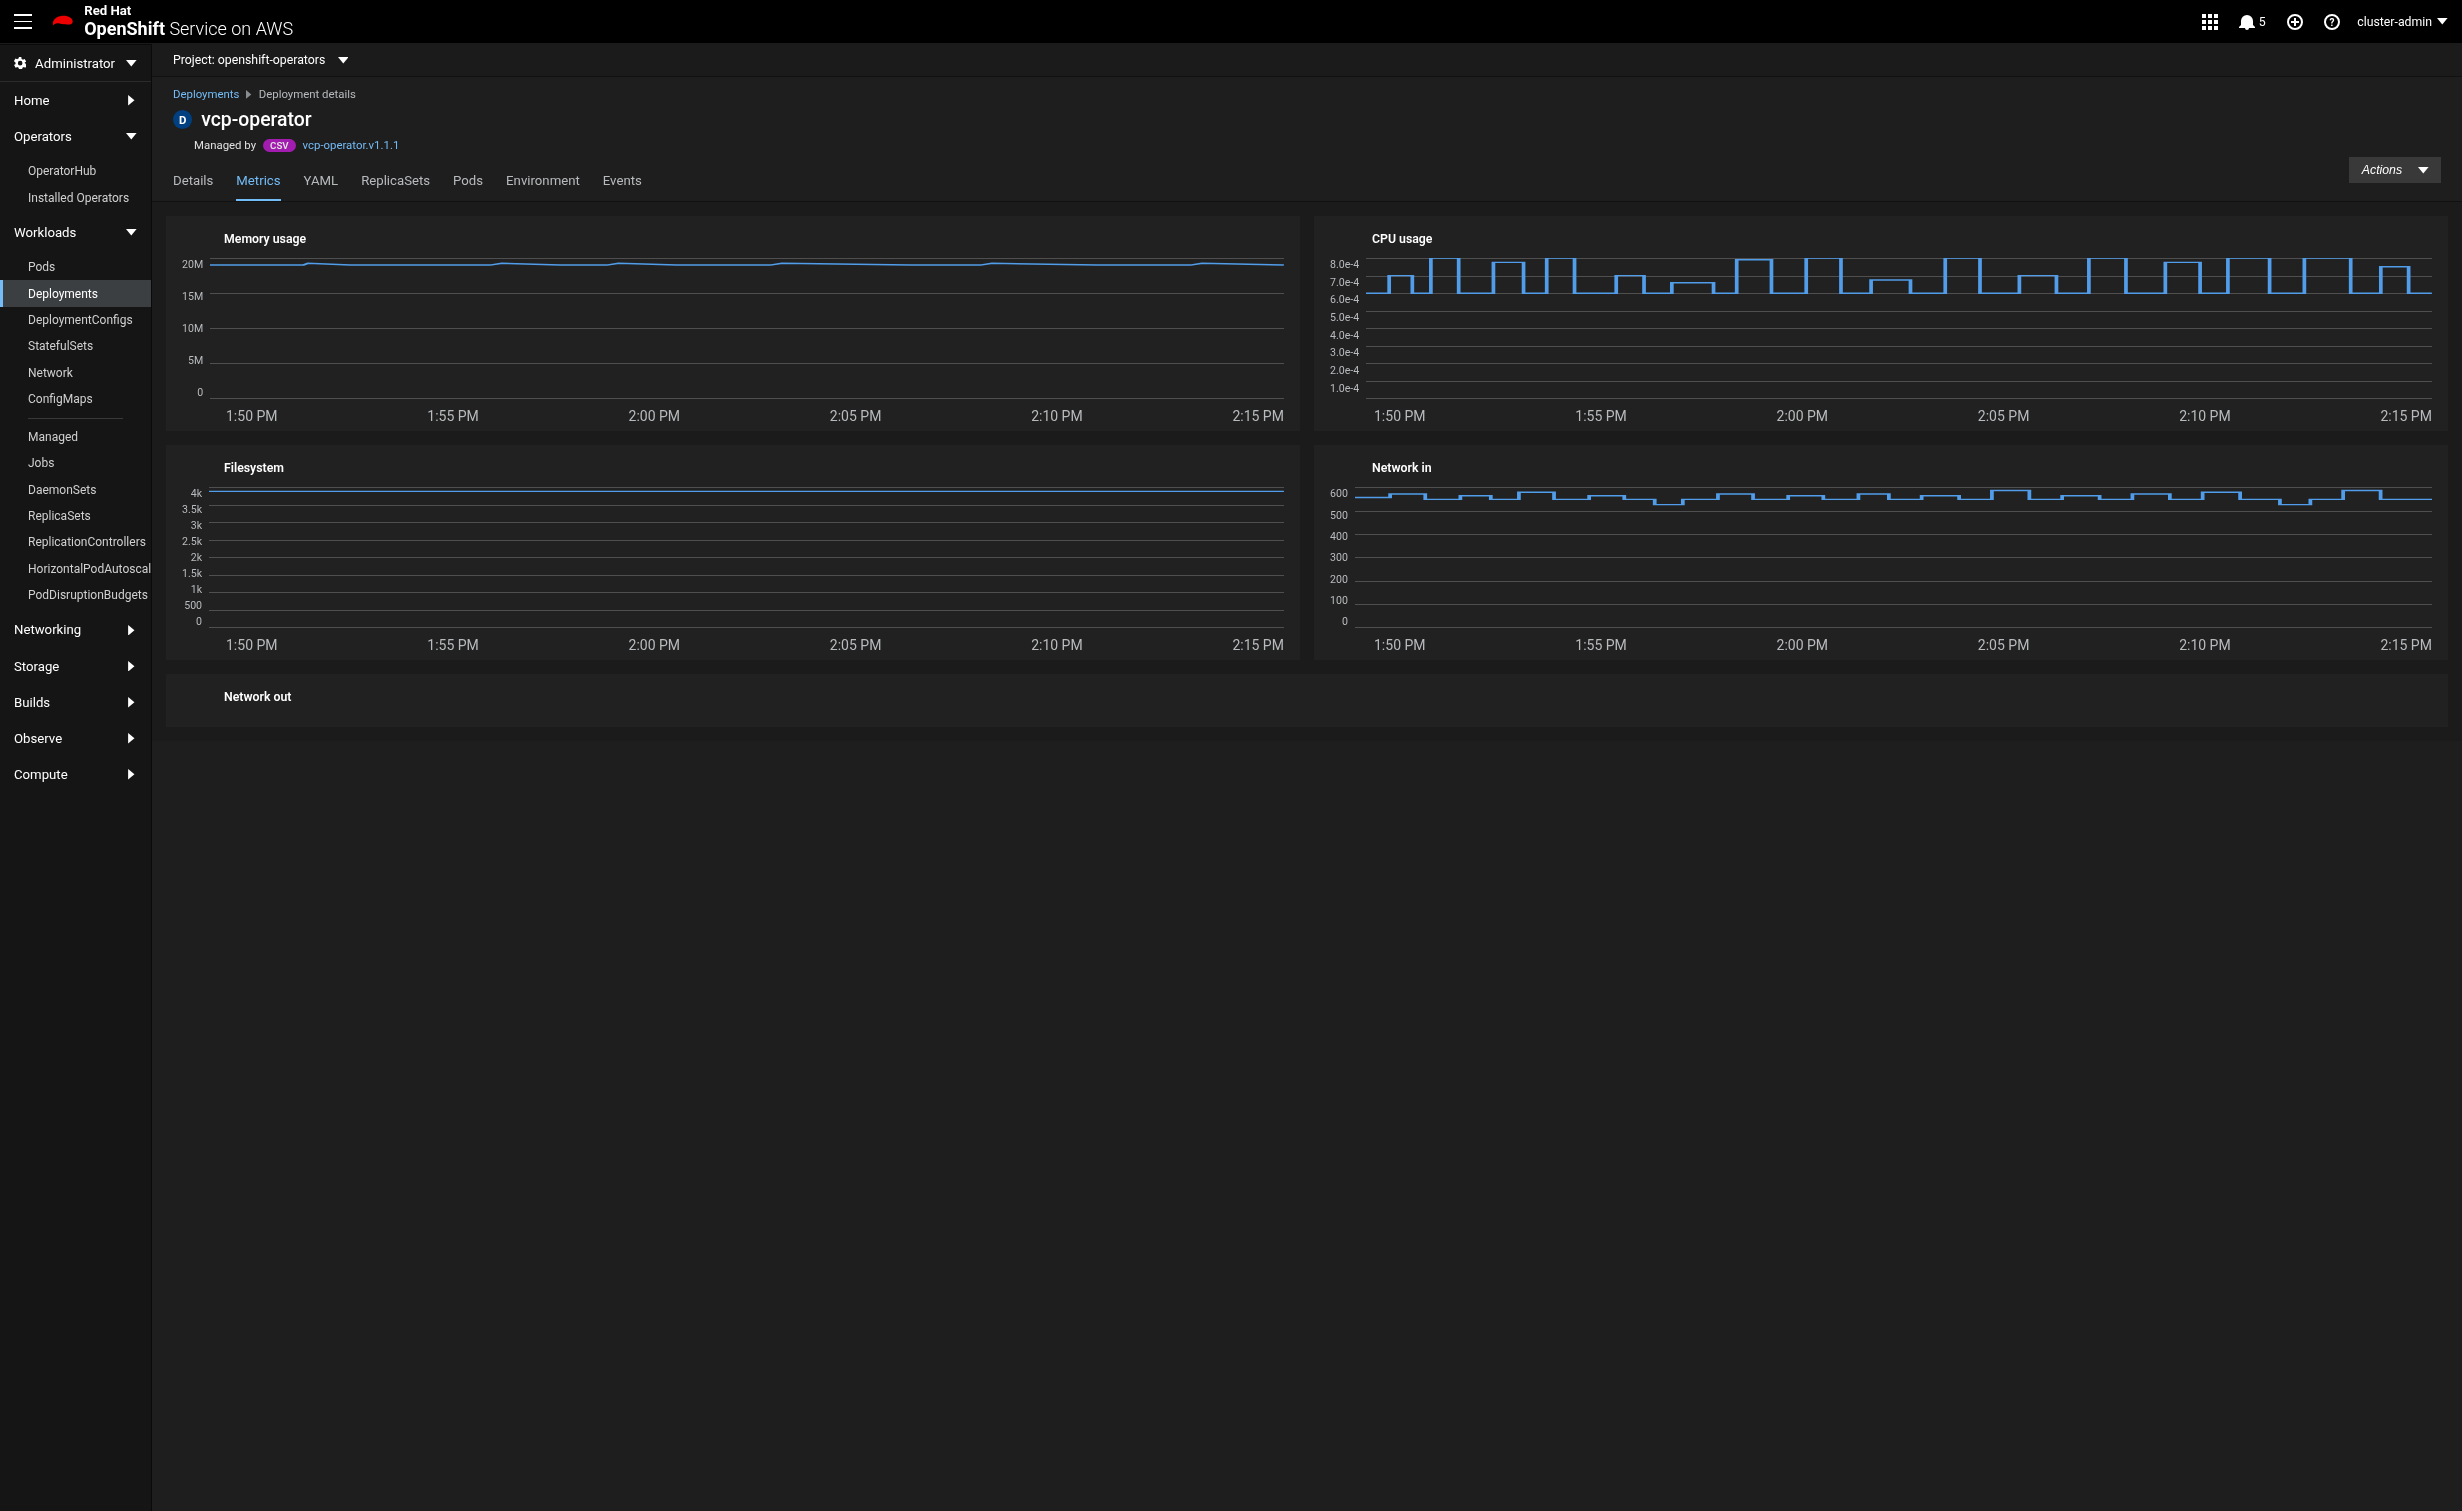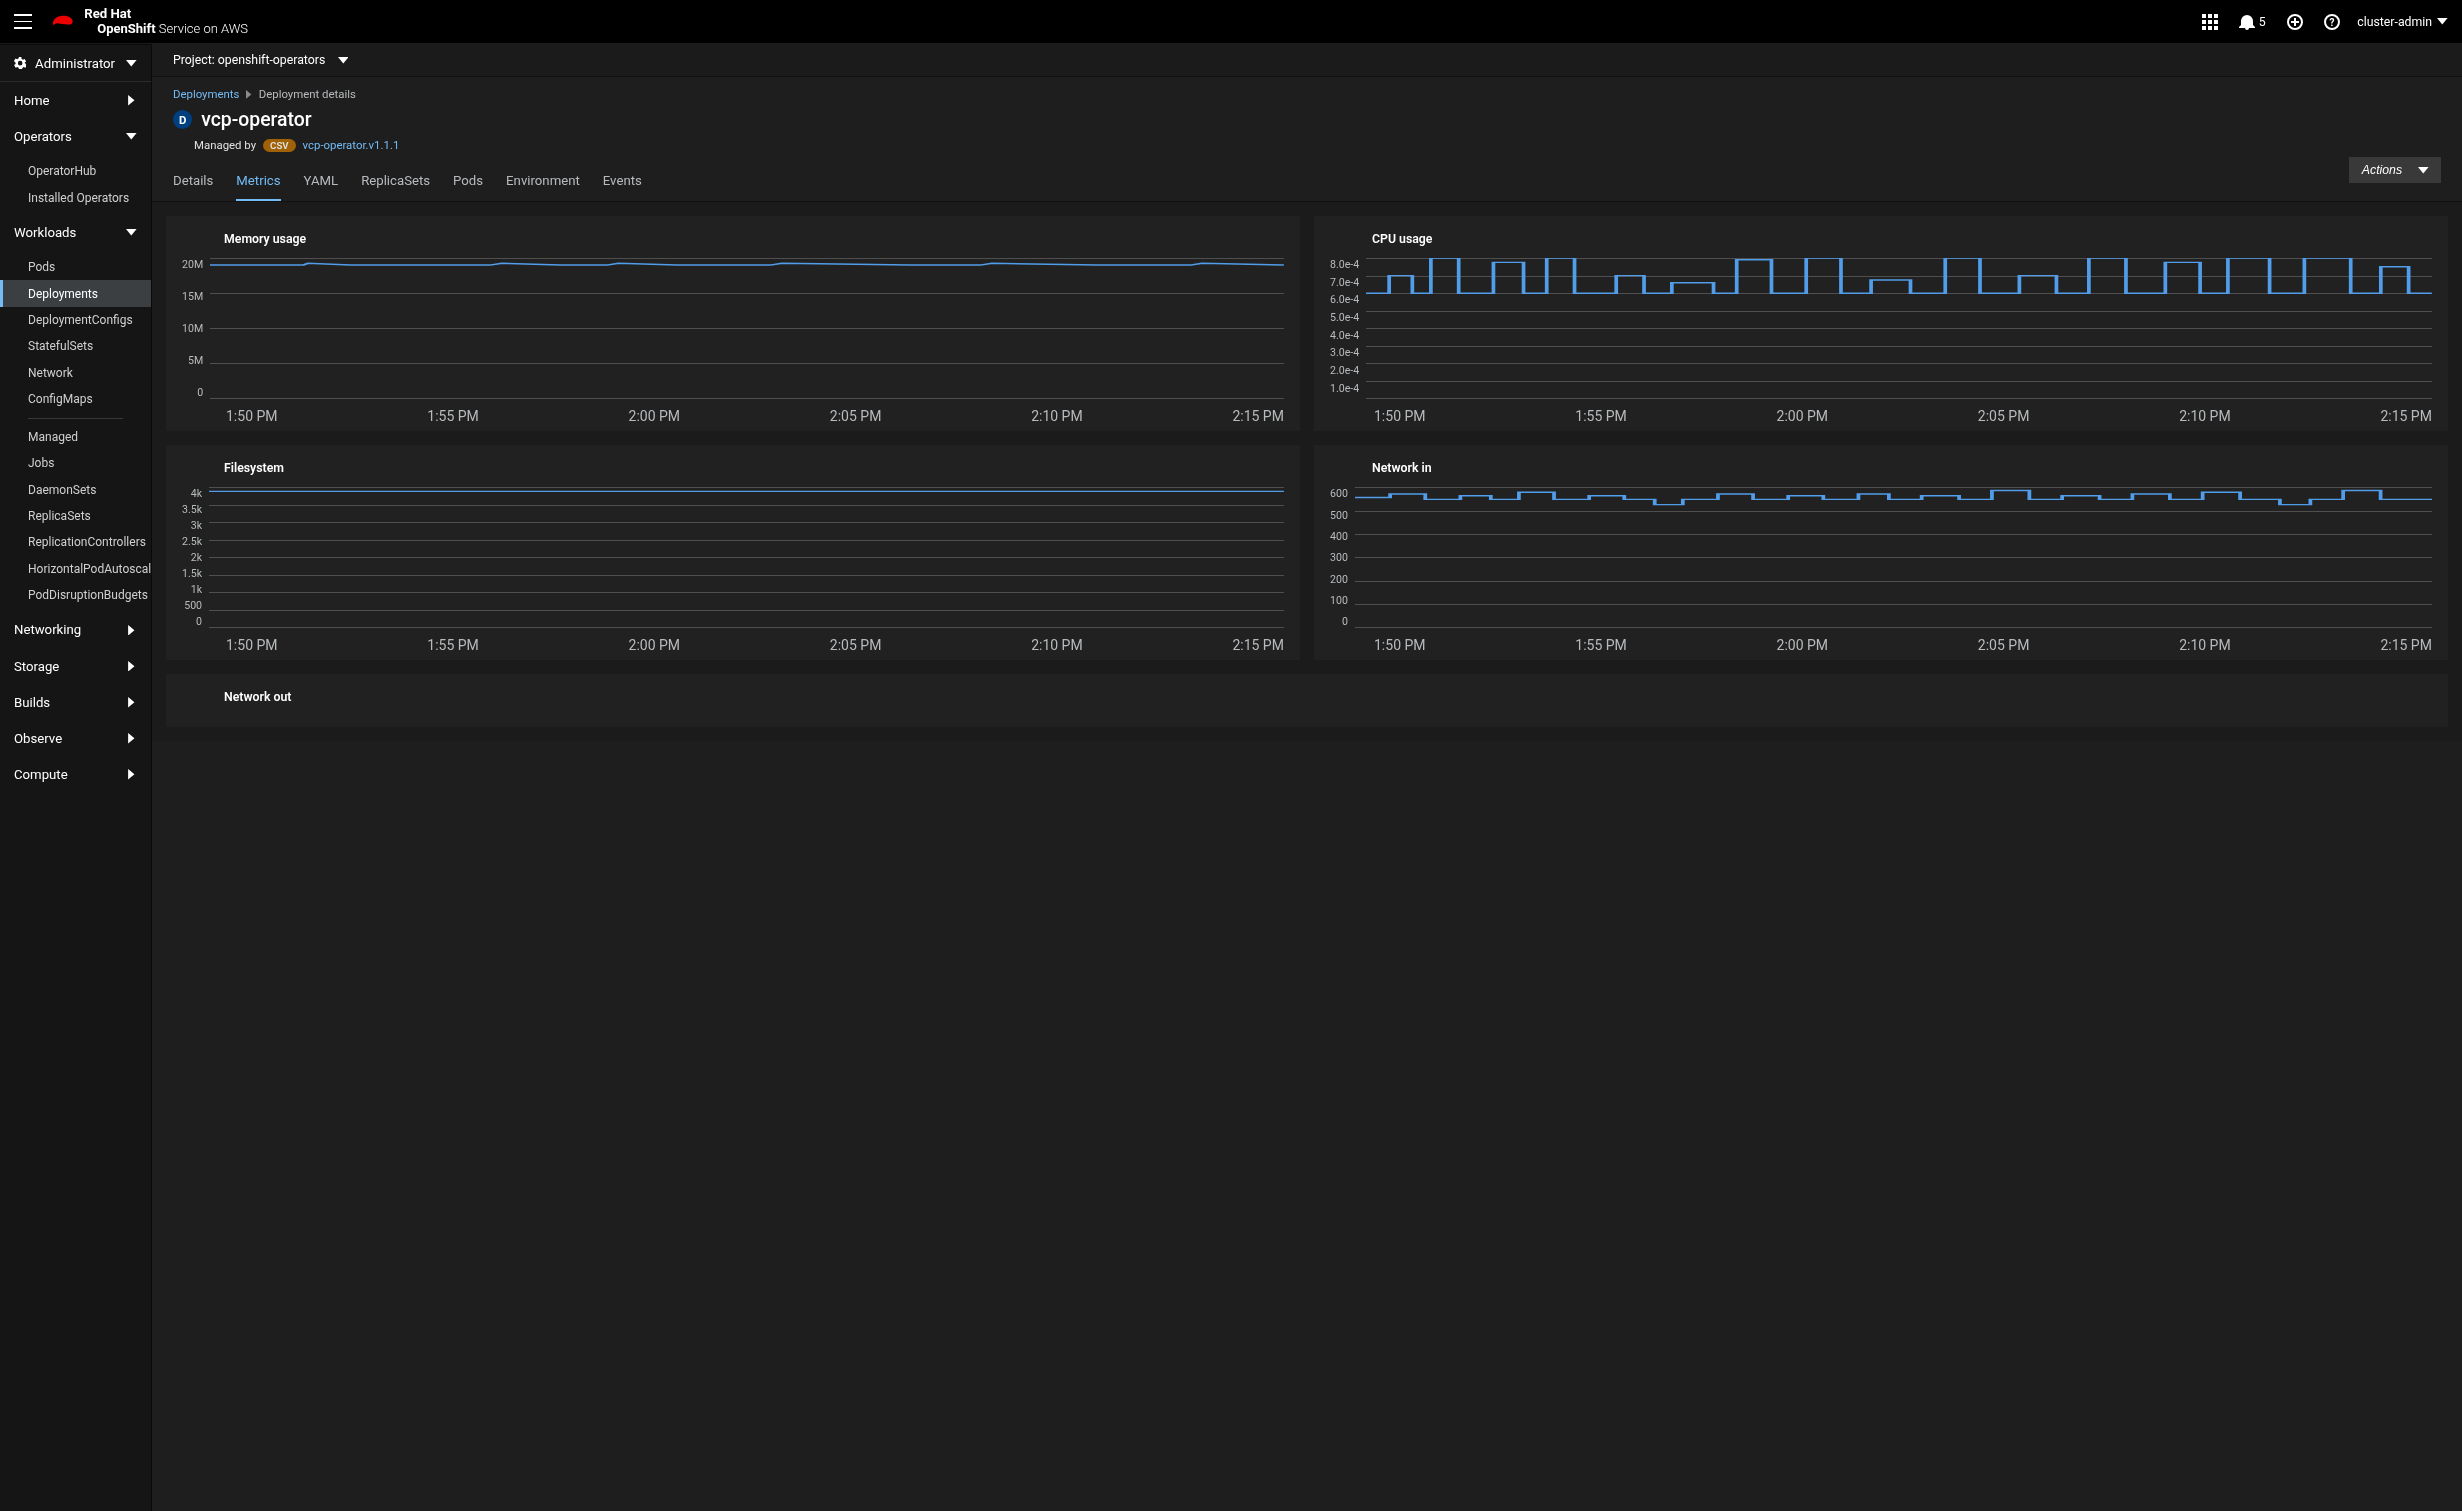--- a/index.html
+++ b/index.html
@@ -35,21 +35,21 @@
   }
   .hamburger{
     width:21px;height:21px;margin-right:14px;cursor:pointer;
     display:flex;flex-direction:column;justify-content:center;gap:4.4px;
   }
   .hamburger span{display:block;height:1.8px;background:#fff;width:17.6px;}
   .brand{display:flex;align-items:center;gap:8.8px;}
   .fedora{width:26.4px;height:17.6px;position:relative;}
   .brand-text{line-height:1.1;}
   .brand-text .l1{font-weight:700;font-size:13.2px;}
-  .brand-text .l2{font-size:13px;margin-left:13px;}
+  .brand-text .l2{font-size:18px;}
   .brand-text .l2 b{font-weight:700;}
   .brand-text .l2 span{font-weight:300;}
   .topbar .spacer{flex:1;}
   .top-icons{display:flex;align-items:center;gap:21px;}
   .top-icons .icon{width:16px;height:16px;fill:#fff;cursor:pointer;}
   .bell-wrap{display:flex;align-items:center;gap:3.5px;color:#fff;font-size:12.3px;}
   .user-menu{margin-left:17.6px;display:flex;align-items:center;gap:5.3px;cursor:pointer;}
   
   .shell{display:flex;height:calc(100% - 44px);}
   
@@ -97,21 +97,21 @@
   .crumbs .cur{color:var(--muted);}
   .title-row{display:flex;align-items:center;gap:8.8px;}
   .dep-badge{
     width:19.4px;height:19.4px;border-radius:50%;background:#004080;
     display:flex;align-items:center;justify-content:center;
     font-weight:700;font-size:11.4px;
   }
   .title-row h1{margin:0;font-size:19.4px;font-weight:500;}
   .managed{display:flex;align-items:center;gap:7px;margin:7px 0 0 21px;font-size:11.4px;color:#e0e0e0;}
   .csv-pill{
-    background:#a16207;border-radius:8.8px;padding:0.9px 7px;font-size:9.7px;font-weight:600;
+    background:#a21caf;border-radius:8.8px;padding:0.9px 7px;font-size:9.7px;font-weight:600;
   }
   .managed a{color:var(--accent);text-decoration:none;}
   .actions-btn{
     position:absolute;right:21px;top:113px;
     background:#393939;color:#fff;border:none;
     padding:6.2px 12.3px;font-size:12.3px;cursor:pointer;
     display:flex;align-items:center;gap:16px;font-style:italic;
   }
   
   .tabs{

